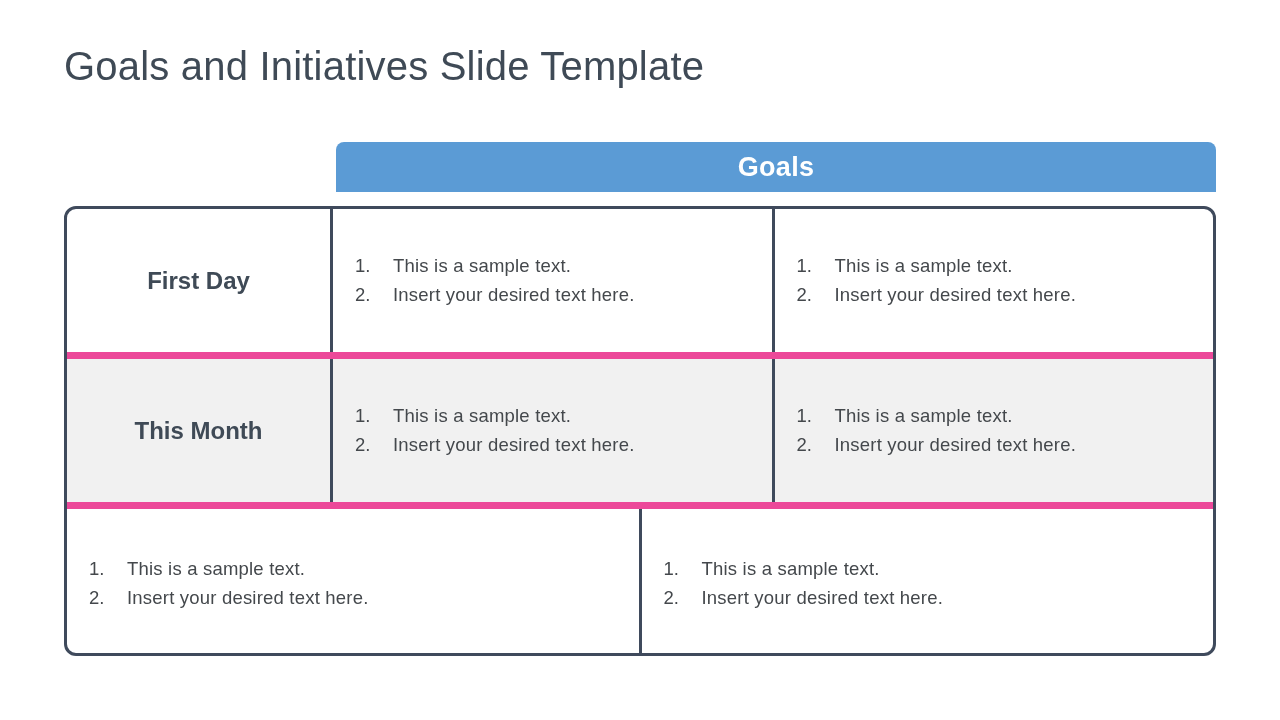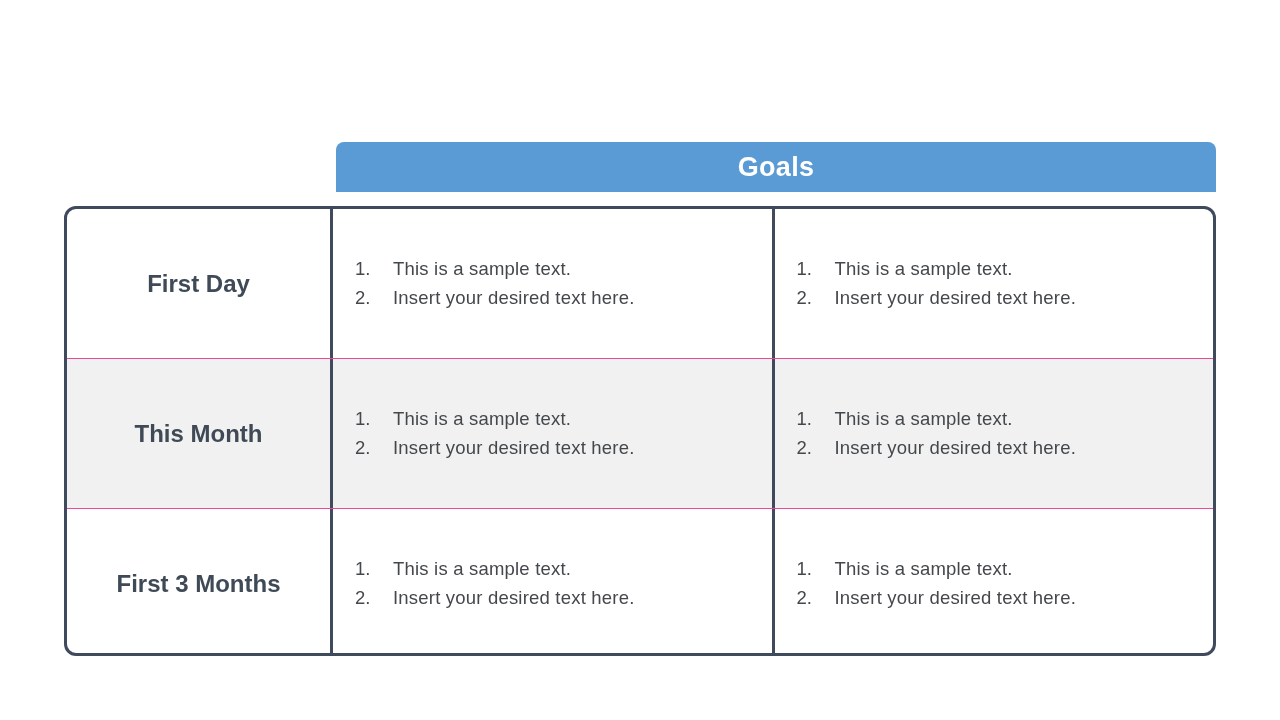--- a/index.html
+++ b/index.html
@@ -65,21 +65,21 @@
     border: 3px solid #3f4a5c;
     border-radius: 12px;
     box-sizing: border-box;
     overflow: hidden;
     background: #ffffff;
   }
   .row {
     display: flex;
     height: 150px;
     box-sizing: border-box;
-    border-bottom: 1px solid #ec4899;
+    border-bottom: 7px solid #ec4899;
   }
   .row:last-child { border-bottom: none; }
   .row.alt { background: #f1f1f1; }
 
   .cell-label {
     width: 266px;
     flex: 0 0 266px;
     box-sizing: border-box;
     border-right: 3px solid #3f4a5c;
     display: flex;
@@ -122,20 +122,21 @@
   }
   .num-list li .txt {
     letter-spacing: 0.2px;
   }
 </style>
 </head>
 <body>
 
 <div class="slide">
 
+  <div class="slide-title">Goals and Initiatives Slide Template</div>
 
   <div class="headers">
     <div class="col-header goals">
       <span>Goals</span>
     </div>
   </div>
 
   <div class="table">
 
     <div class="row">
@@ -188,21 +189,20 @@
           </li>
           <li>
             <span class="num">2.</span>
             <span class="txt">Insert your desired text here.</span>
           </li>
         </ul>
       </div>
     </div>
 
     <div class="row">
-      <div class="cell-label">First 3 Months</div>
       <div class="cell-list">
         <ul class="num-list">
           <li>
             <span class="num">1.</span>
             <span class="txt">This is a sample text.</span>
           </li>
           <li>
             <span class="num">2.</span>
             <span class="txt">Insert your desired text here.</span>
           </li>

